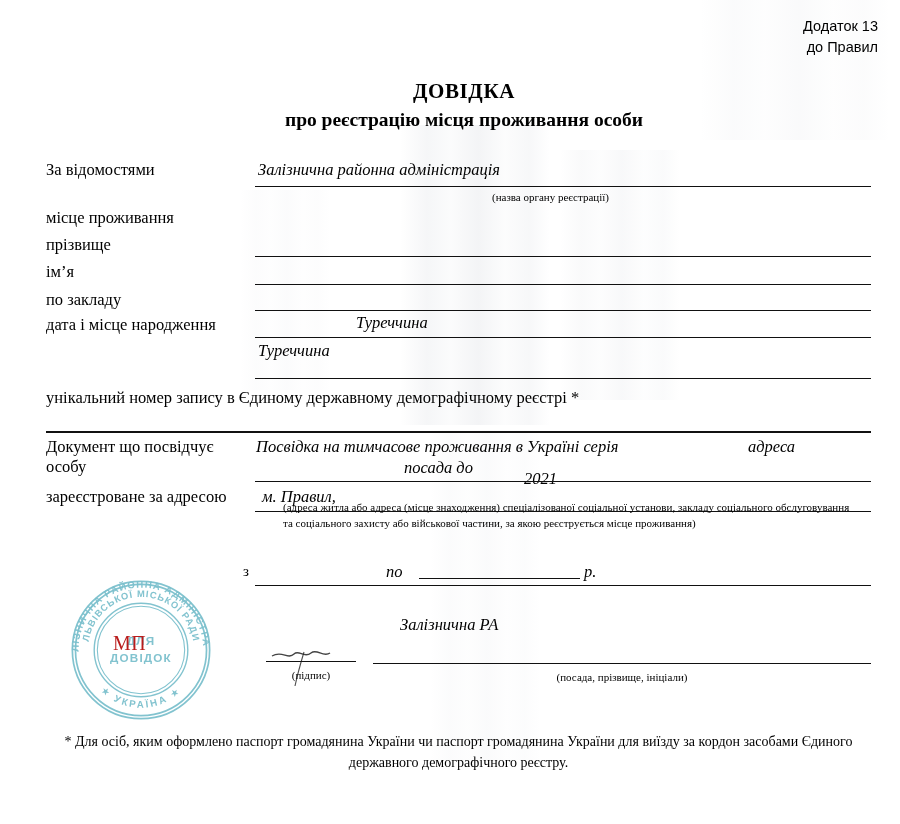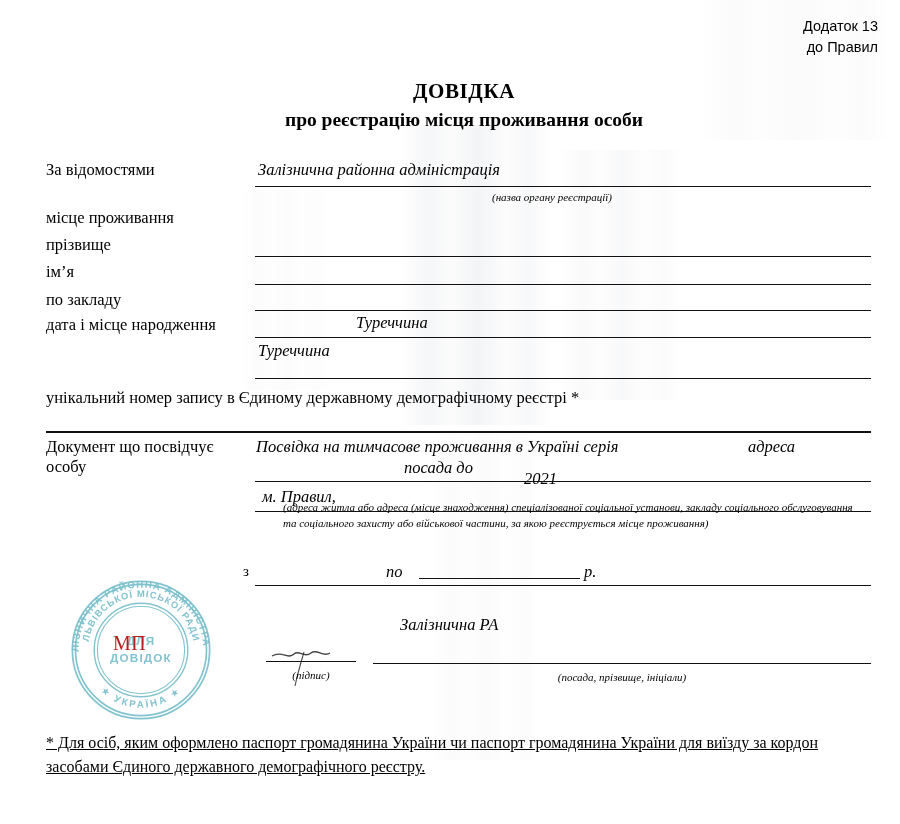--- a/index.html
+++ b/index.html
@@ -83,41 +83,39 @@
   }
   .value {
     position: absolute;
     font-style: italic;
     font-size: 16.5px;
     line-height: 1.2;
     white-space: nowrap;
   }
   .caption {
     position: absolute;
-    font-style: italic;
     font-size: 11px;
     line-height: 1.45;
   }
   .rule {
     position: absolute;
     height: 0;
     border-top: 1.4px solid #111;
   }
   .rule.thick { border-top-width: 2.2px; }
   .rule.thin  { border-top-width: 1px; }
 
   .footnote {
     position: absolute;
     left: 46px;
     top: 731px;
     width: 825px;
-    font-size: 16px;
+    font-size: 14px;
     line-height: 1.52;
-    text-align: left;
-    text-decoration: underline;
+    text-align: center;
   }
 
   
   .stamp {
     position: absolute;
     left: 63px;
     top: 572px;
     width: 156px;
     height: 156px;
     pointer-events: none;
@@ -194,20 +192,21 @@
 
   <div class="label" style="left:46px; top:437px;">Документ що посвідчує
 особу</div>
   <div class="value" style="left:256px; top:437px;">Посвідка на тимчасове проживання в Україні серія</div>
   <div class="value" style="left:748px; top:437px;">адреса</div>
 
   <div class="value" style="left:404px; top:458px;">посада до</div>
   <div class="value" style="left:524px; top:458px;margin-top:11px;">2021</div>
   <div class="rule" style="left:255px; top:481px; width:616px;"></div>
 
+  <div class="label" style="left:46px; top:487px;">зареєстроване за адресою</div>
   <div class="value" style="left:262px; top:487px;">м. Правил,</div>
   <div class="rule" style="left:255px; top:511px; width:616px;"></div>
   <div class="caption" style="left:283px; top:500px; width:570px; text-align:left;">(адреса житла або адреса (місце знаходження) спеціалізованої соціальної установи, закладу соціального обслуговування та соціального захисту або військової частини, за якою реєструється  місце проживання)</div>
 
   <div class="label" style="left:243px; top:562px; font-size:15px;">з</div>
   <div class="value" style="left:386px; top:562px;">по</div>
   <div class="rule thin" style="left:419px; top:578px; width:161px;"></div>
   <div class="value" style="left:584px; top:562px;">р.</div>
   <div class="rule" style="left:255px; top:585px; width:616px;"></div>
 

